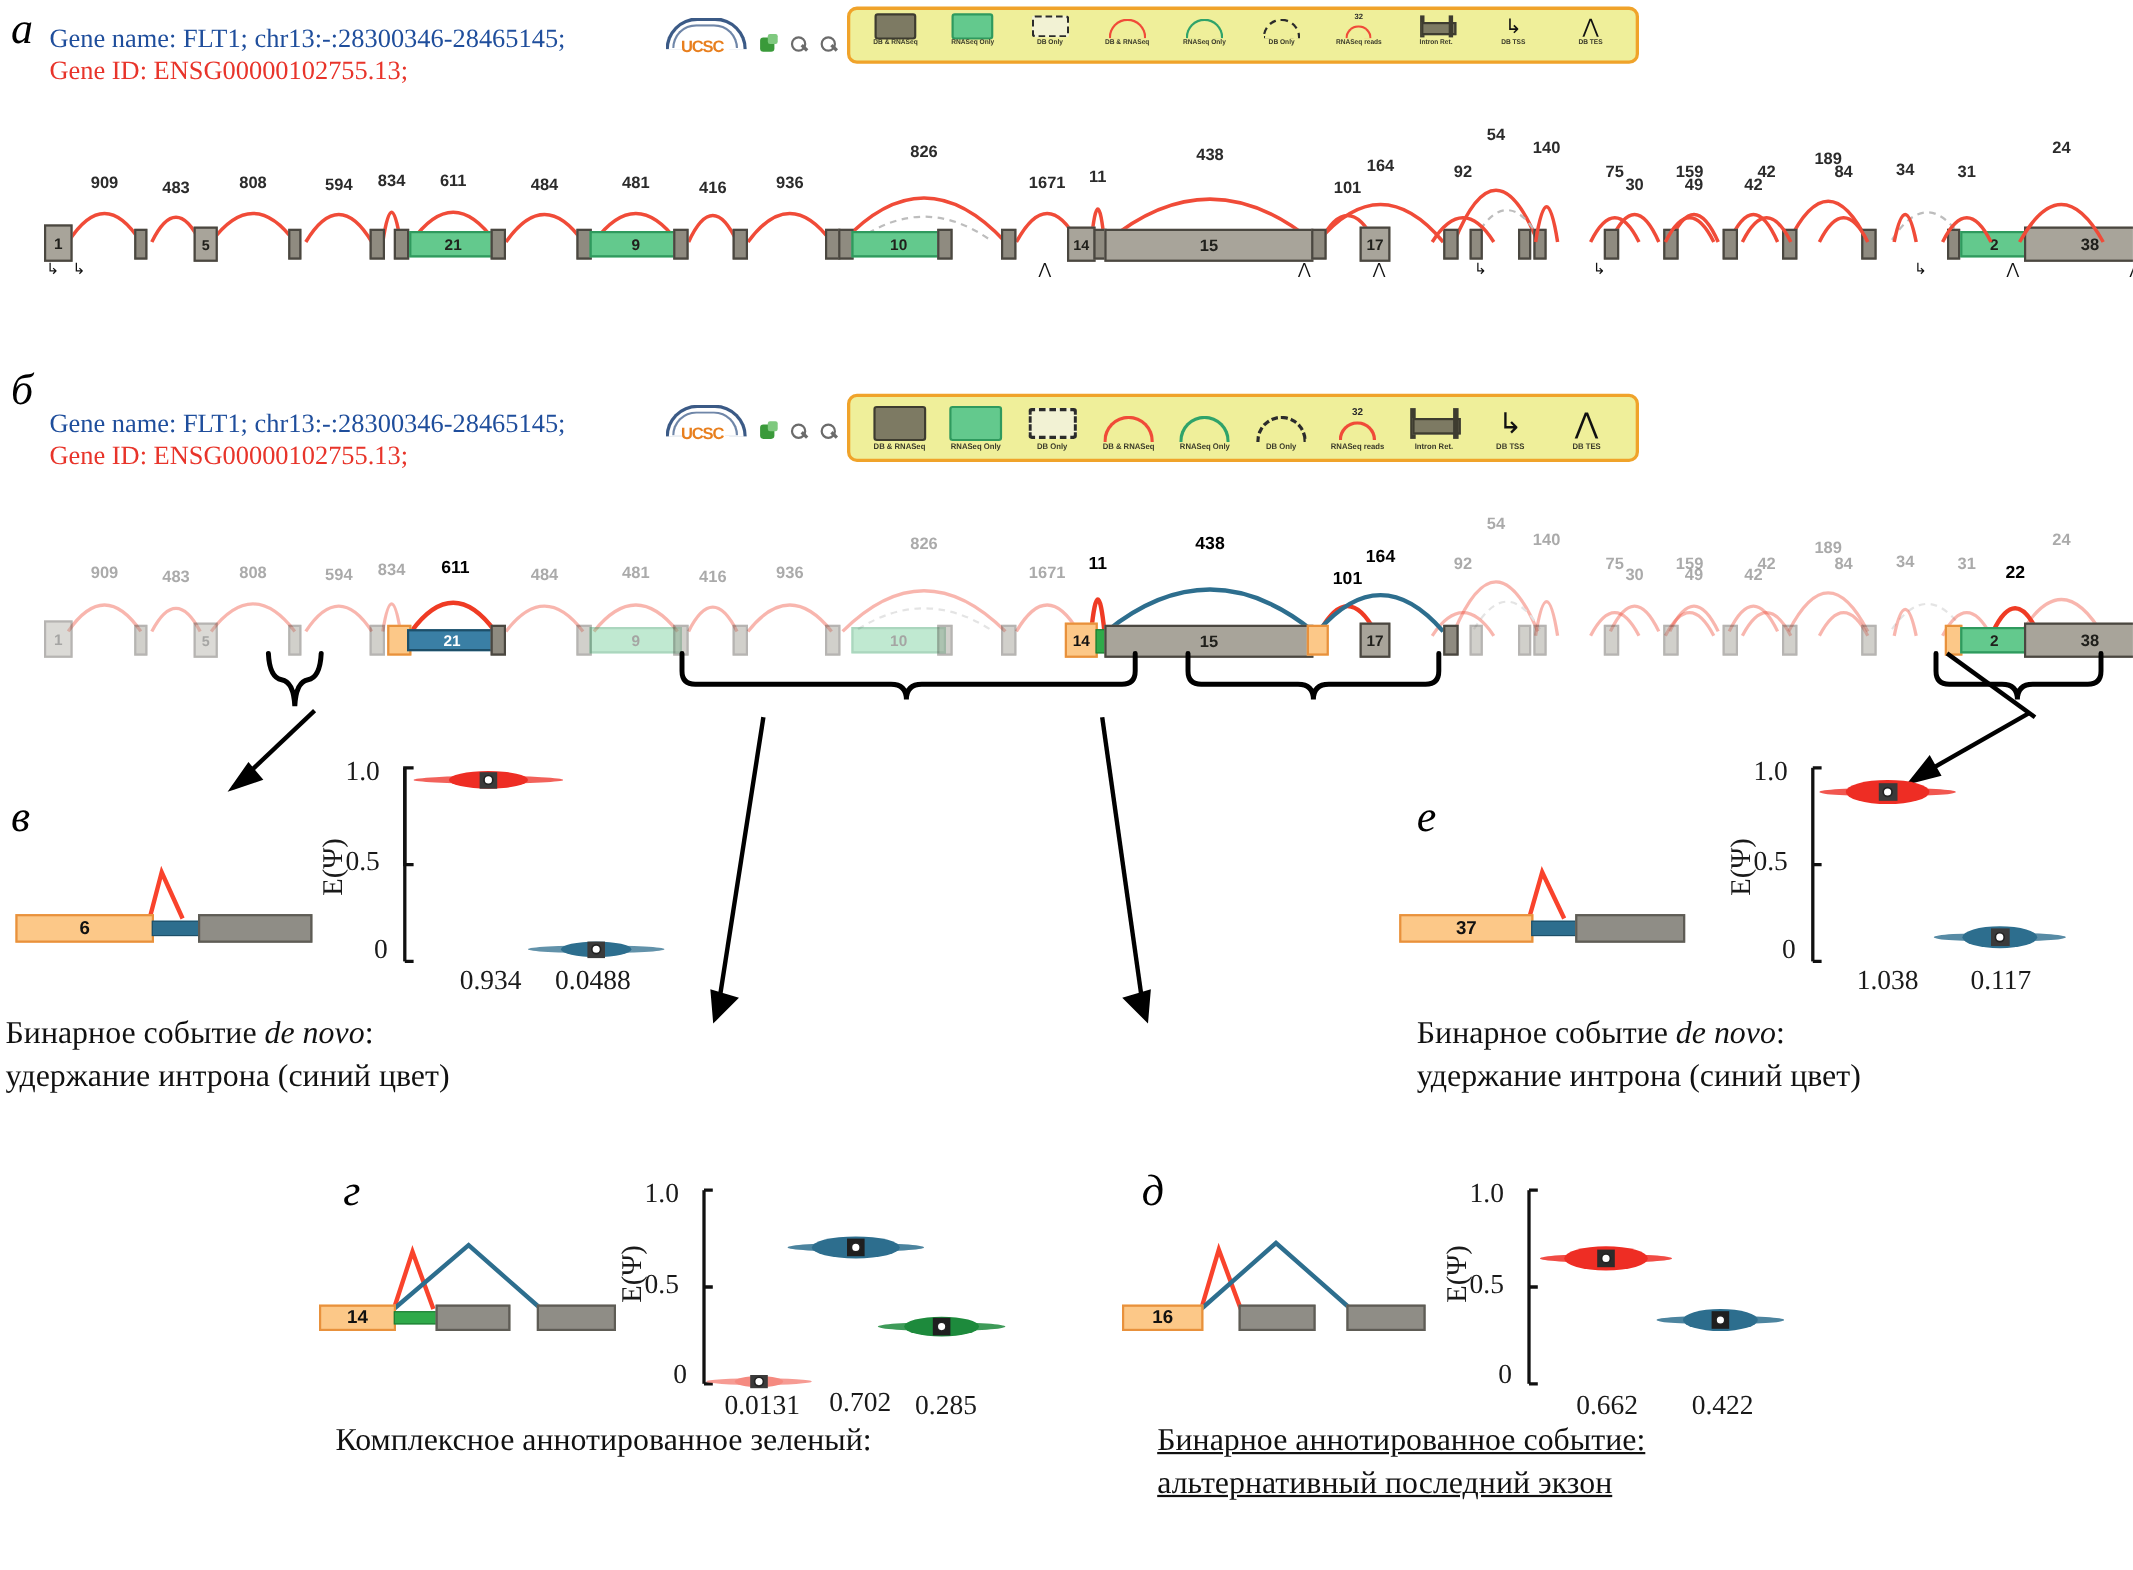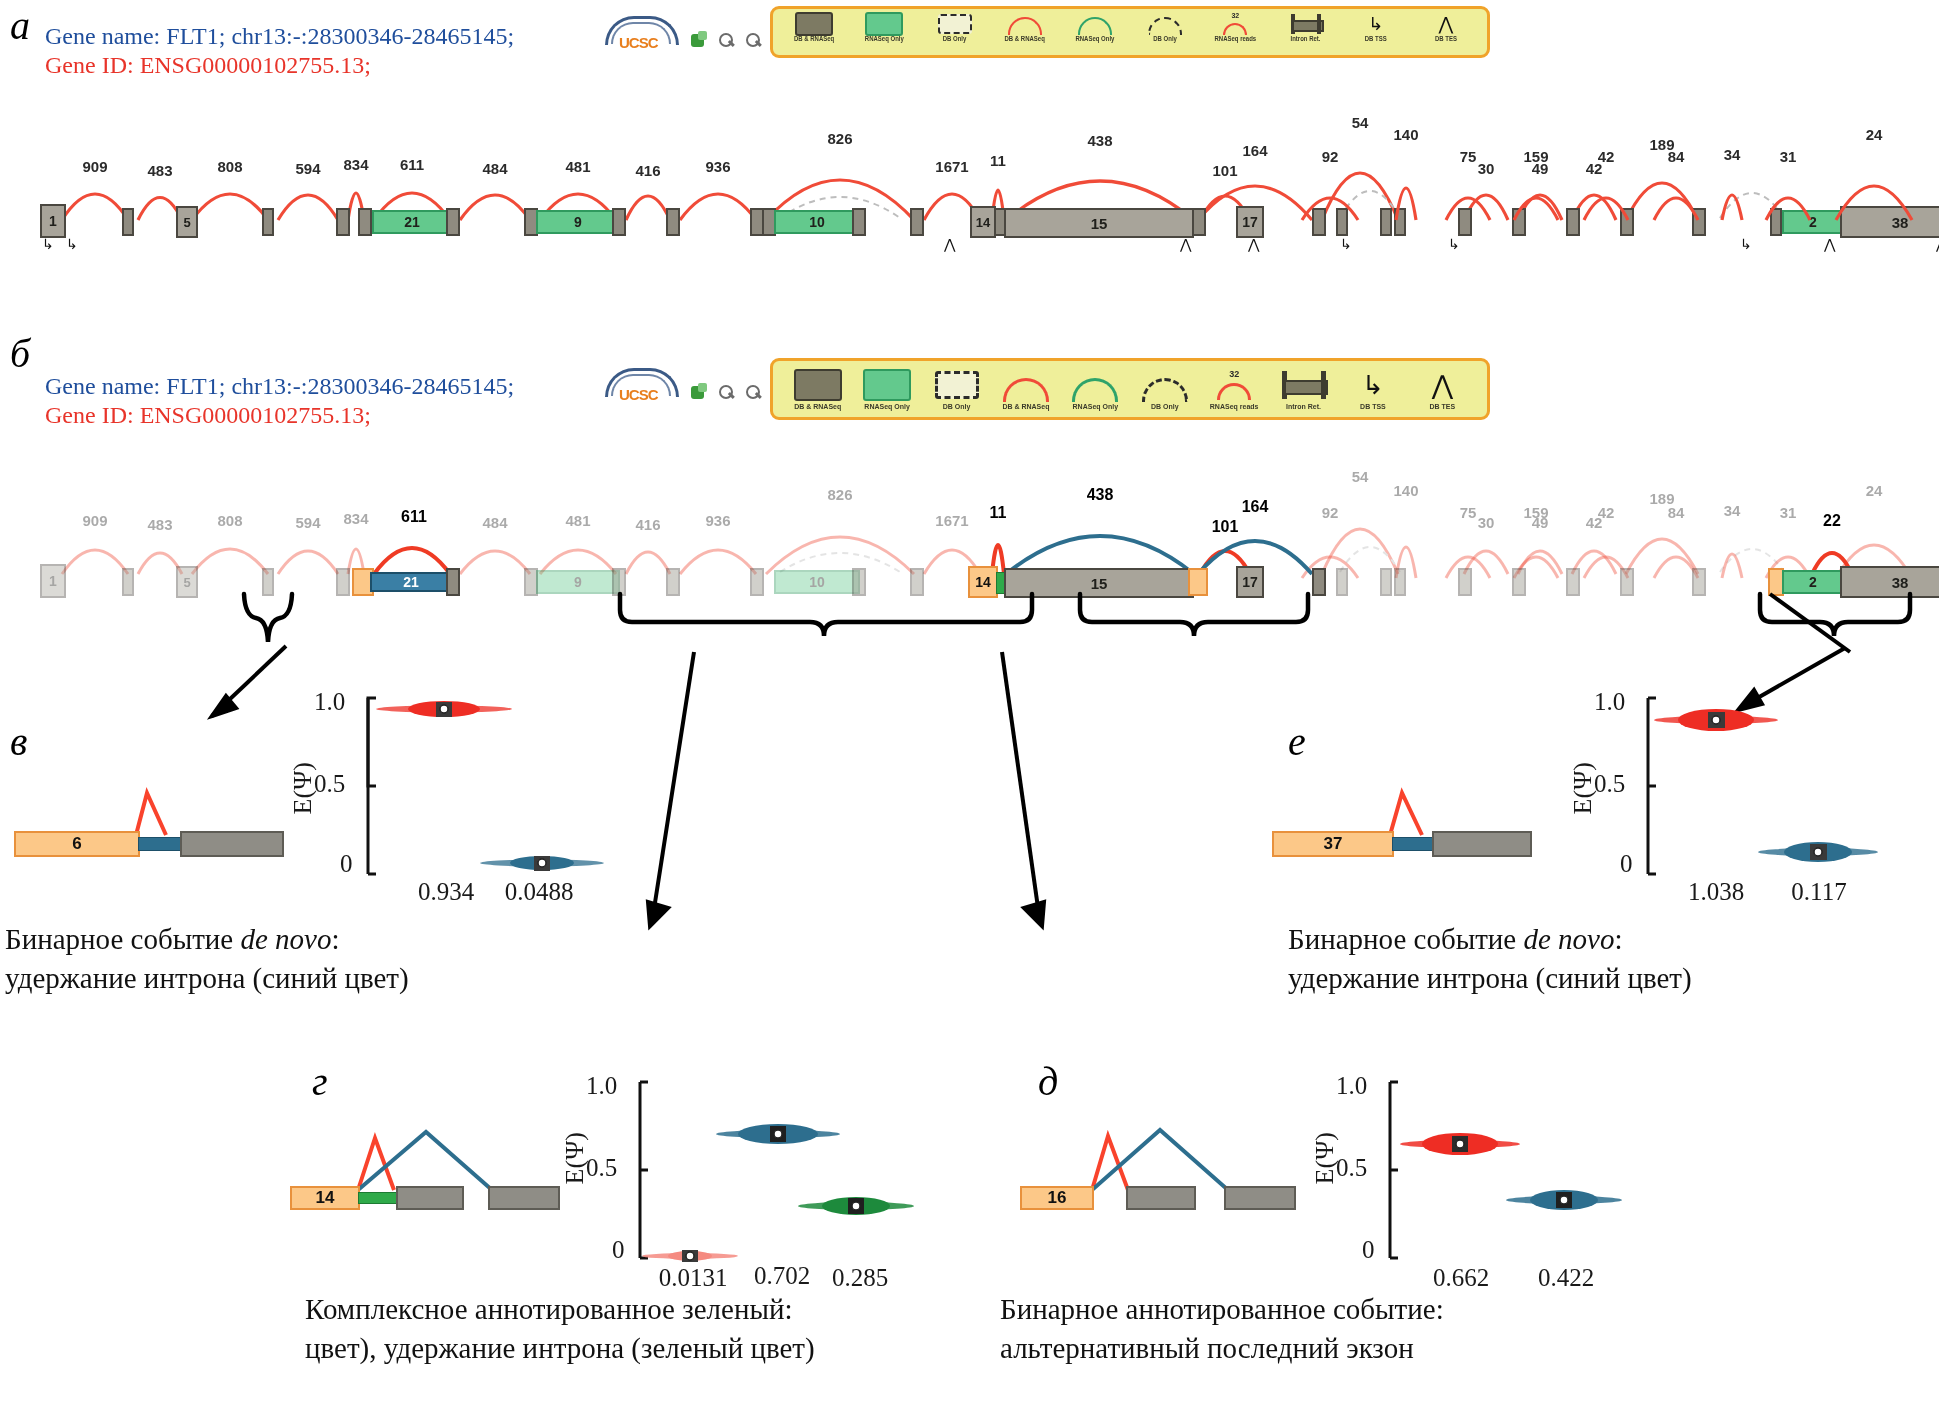--- a/index.html
+++ b/index.html
@@ -664,21 +664,20 @@
       <circle cx="218" cy="124" r="4" fill="#fff" stroke="#222" stroke-width="1.5"></circle>
     </g>
   </svg>
   <div class="abs vval" style="left:78px;top:216px;width:110px;">0.0131</div>
   <div class="abs vval" style="left:172px;top:214px;width:100px;">0.702</div>
   <div class="abs vval" style="left:250px;top:216px;width:100px;">0.285</div>
 </div>
 
 <div class="abs cap" style="left:305px;top:1290px;width:650px;">
   <div>Комплексное аннотированное зеленый:</div>
-  <div>цвет), удержание интрона (зеленый цвет)</div>
 </div>
 
 <div class="abs panel-letter" style="left:1038px;top:1058px;">д</div>
 
 <div class="abs" style="left:1020px;top:1100px;width:290px;height:112px;">
   <svg width="290" height="112">
     <polyline points="72,90 88,36 108,90" stroke="#f9432c" stroke-width="4" fill="none"></polyline>
     <polyline points="72,90 140,30 208,90" stroke="#2d6e8e" stroke-width="4" fill="none"></polyline>
   </svg>
   <div class="mexon orange" style="left:0px;top:86px;width:74px;height:24px;">16</div>
@@ -704,16 +703,16 @@
       <ellipse cx="176" cy="118" rx="58" ry="4" fill="#2d6e8e" opacity=".85"></ellipse>
       <ellipse cx="176" cy="118" rx="34" ry="10" fill="#2d6e8e"></ellipse>
       <rect x="168" y="110" width="16" height="16" fill="#1f1f1f"></rect>
       <circle cx="176" cy="118" r="4" fill="#fff" stroke="#222" stroke-width="1.5"></circle>
     </g>
   </svg>
   <div class="abs vval" style="left:98px;top:216px;width:106px;">0.662</div>
   <div class="abs vval" style="left:204px;top:216px;width:104px;">0.422</div>
 </div>
 
-<div class="abs cap" style="left:1000px;top:1290px;width:620px;">
+<div class="abs cap" style="left:1052px;top:1290px;width:620px;text-decoration:underline;">
   <div>Бинарное аннотированное событие:</div>
   <div>альтернативный последний экзон</div>
 </div>
 
 </body></html>

